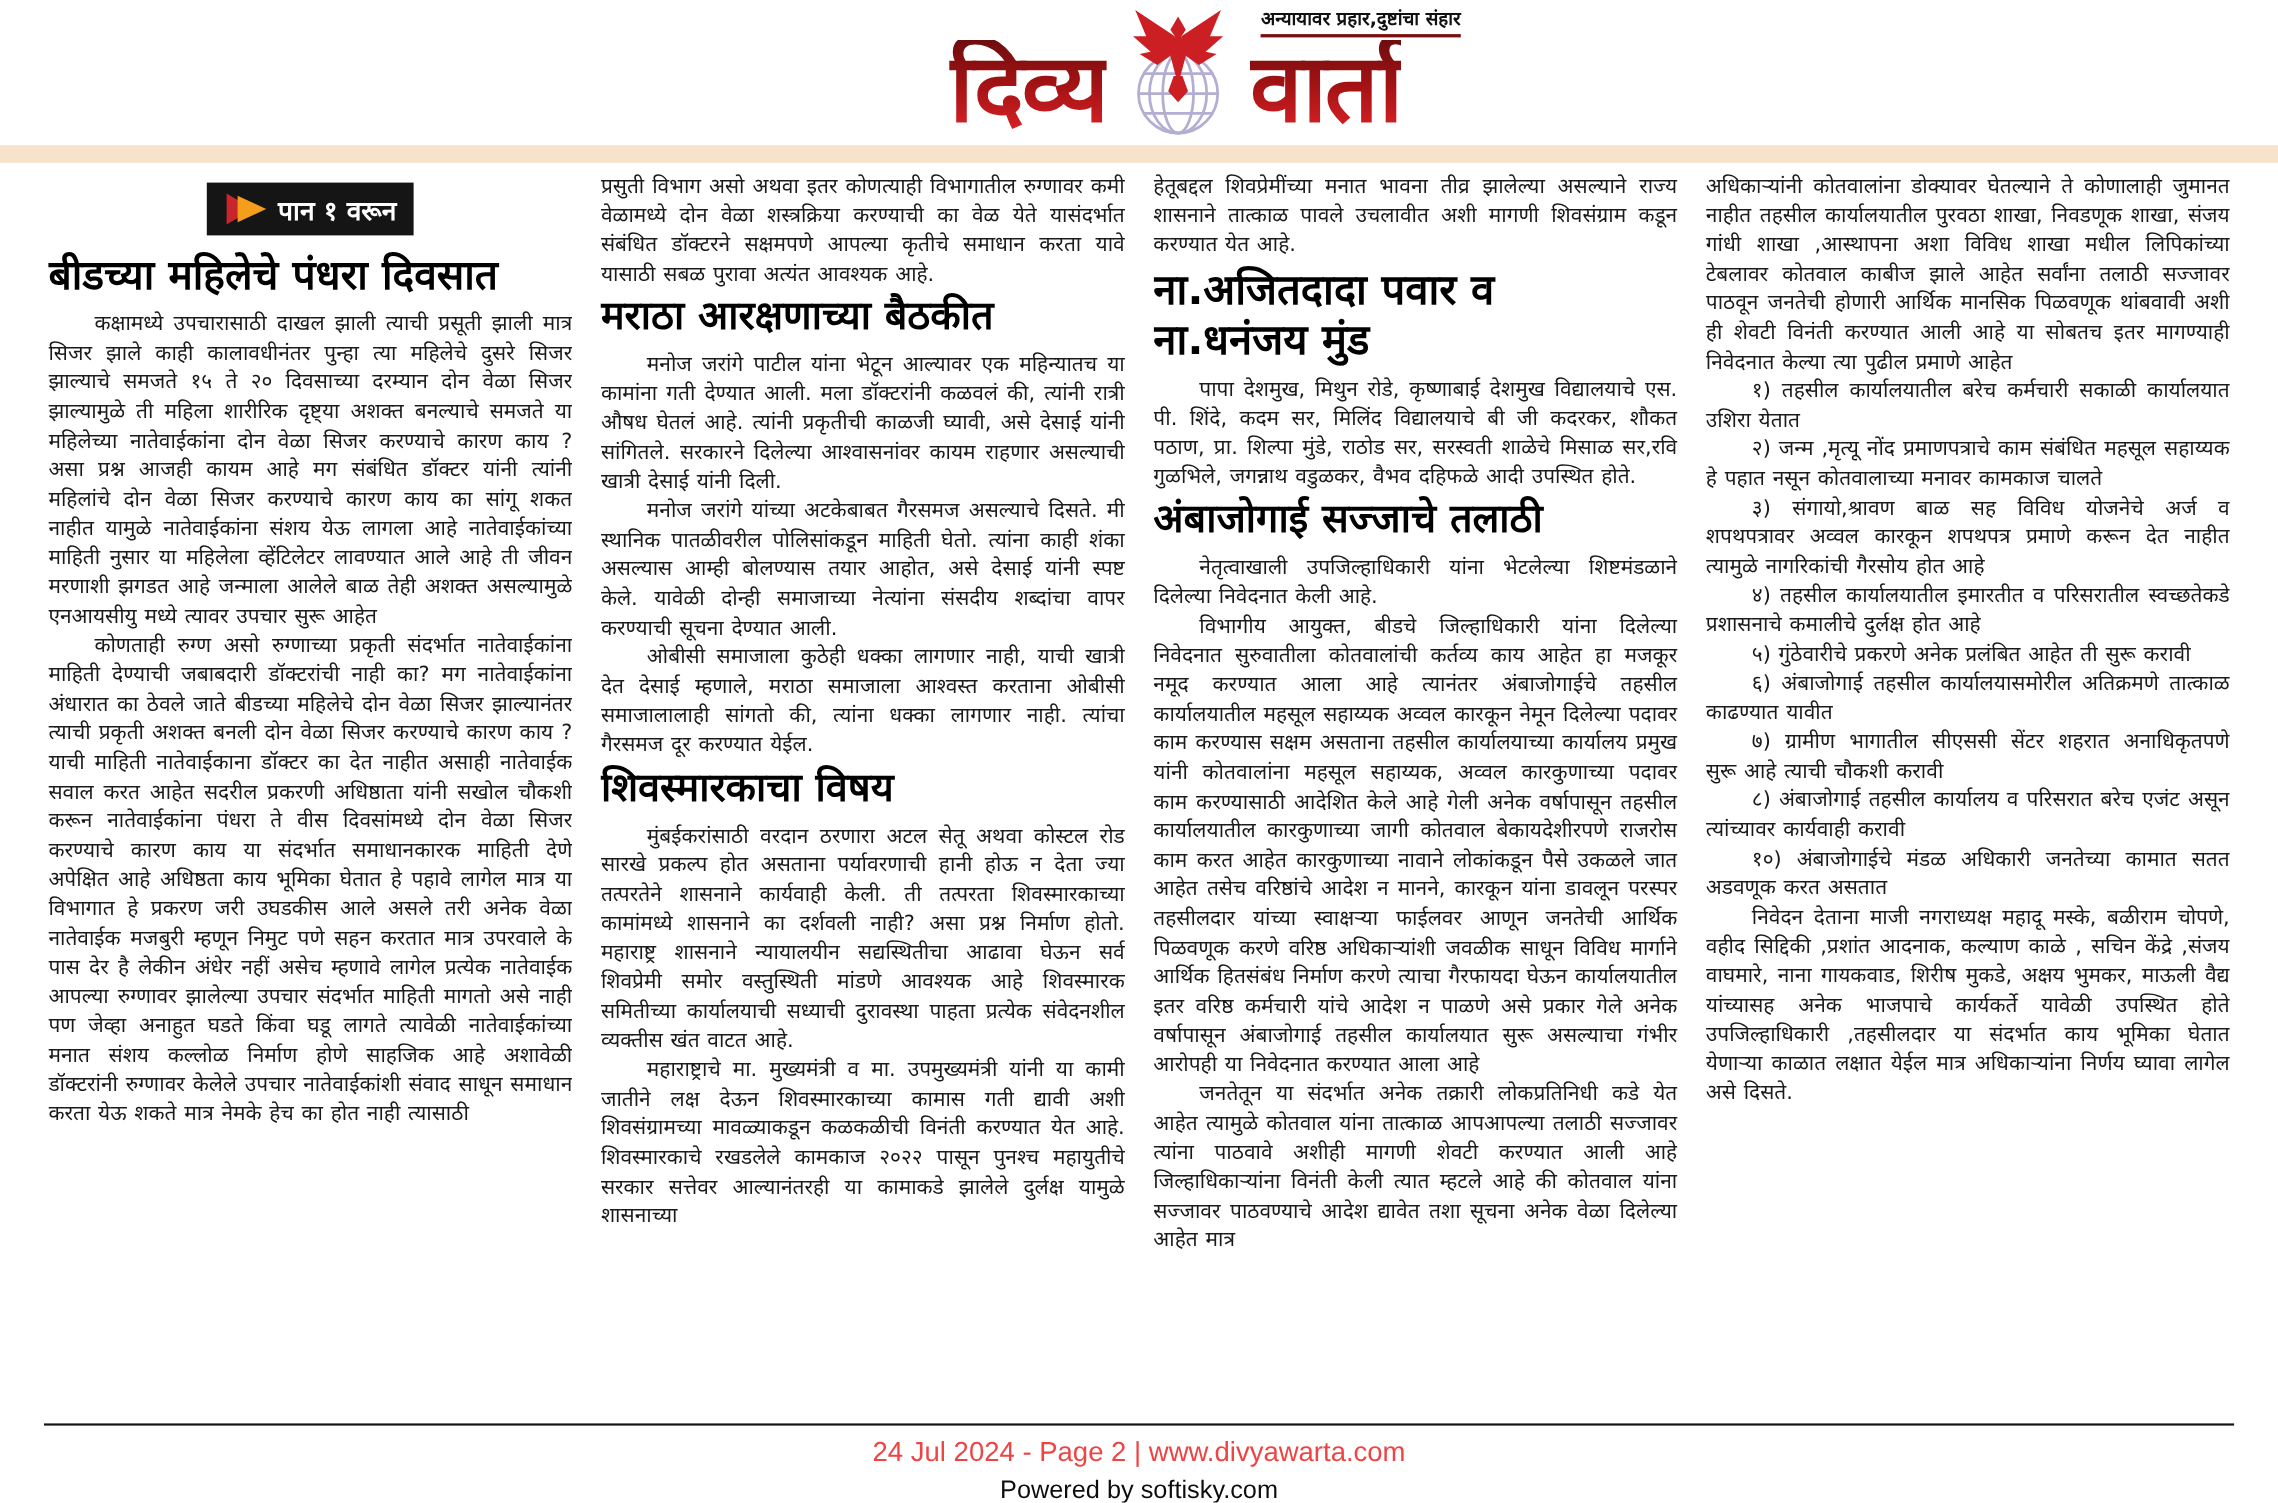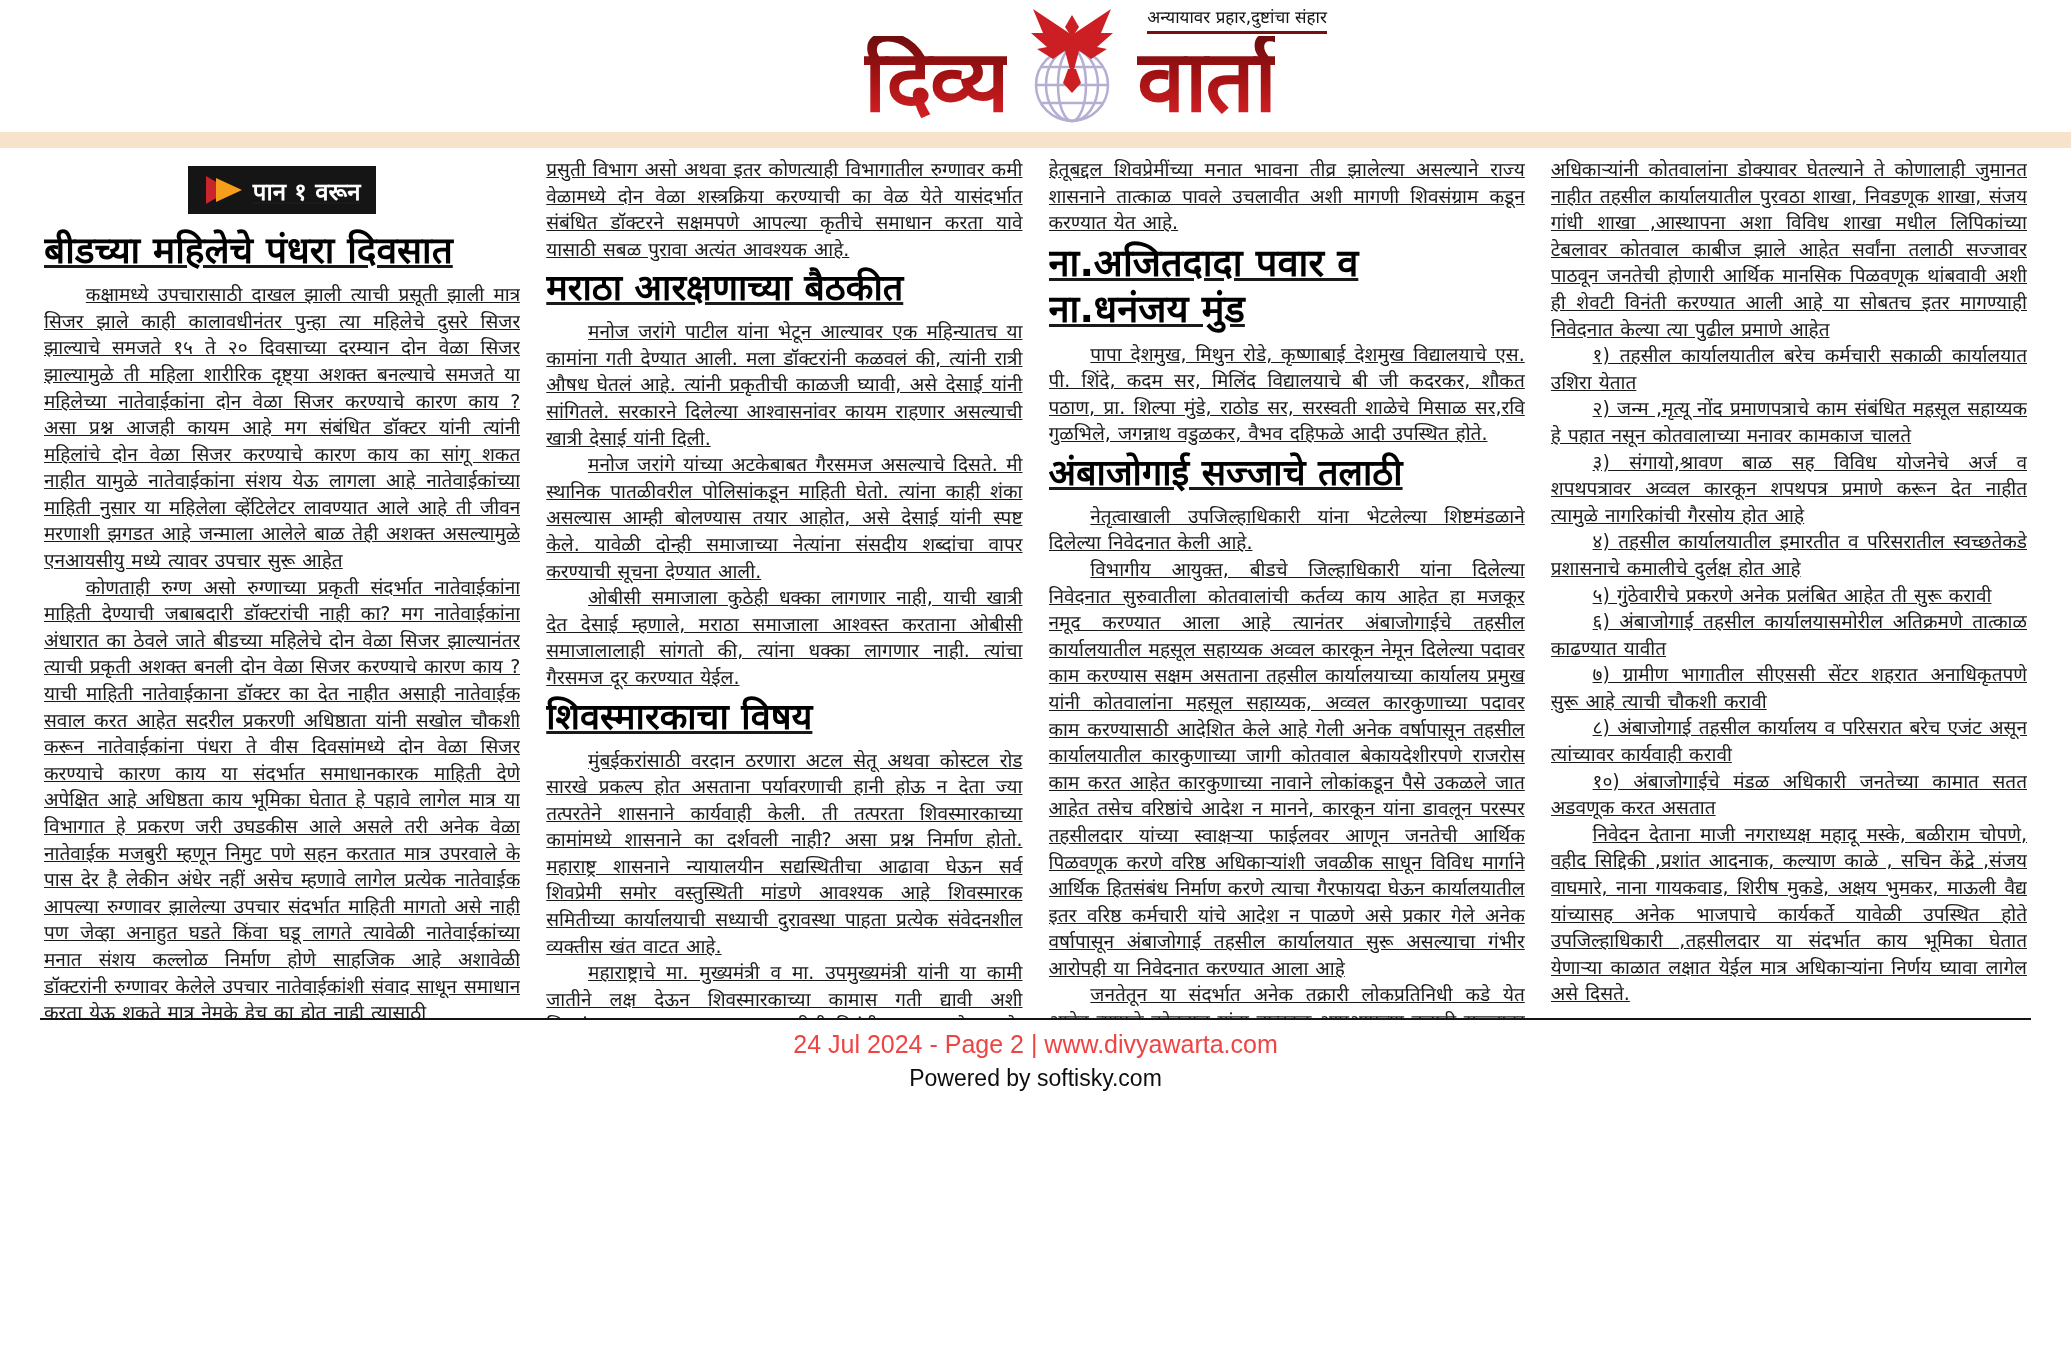--- a/index.html
+++ b/index.html
@@ -8,29 +8,29 @@
 
   
   .masthead { height:132px; display:flex; justify-content:center; align-items:center; }
   .logo { display:flex; align-items:flex-end; margin-left:120px; }
   .logo-word { font-weight:bold; font-size:86px; line-height:1.05;
                background:linear-gradient(180deg,#6e0d0e 0%, #a31214 45%, #e02429 100%);
                -webkit-background-clip:text; background-clip:text; color:transparent;
                letter-spacing:-2px; }
   .logo-emblem { position:relative; width:118px; height:120px; margin:0 6px; flex:0 0 auto; }
   .logo-right-wrap { display:flex; flex-direction:column; align-items:flex-start; }
-  .tagline { font-size:17px; font-weight:normal; color:#111; margin:0 0 2px 10px;
+  .tagline { font-size:17px; font-weight:bold; color:#111; margin:0 0 2px 10px;
              border-bottom:3px solid #7a0f10; padding-bottom:3px; }
 
   
   .band { height:16px; background:#f7e2cb; width:100%; }
 
   
   .content { display:grid; grid-template-columns:repeat(4,1fr); column-gap:26px;
-             padding:8px 44px 0 44px; height:870px;text-decoration:underline; }
+             padding:8px 44px 0 44px; height:1146px; }
   .col { overflow:hidden; height:100%; }
 
   .pageref { width:188px; height:48px; background:#151515; margin:10px auto 14px auto;
              display:flex; align-items:center; justify-content:center; gap:9px; }
   .pageref-label { color:#ffffff; font-size:24px; font-weight:bold; }
   .arrow-icon { width:40px; height:32px; flex:0 0 auto; }
 
   .headline { font-weight:bold; color:#000; margin:4px 0 8px 0; line-height:1.22; }
   .headline.left  { font-size:37px; text-align:left; }
   .headline.center{ font-size:36px; }

